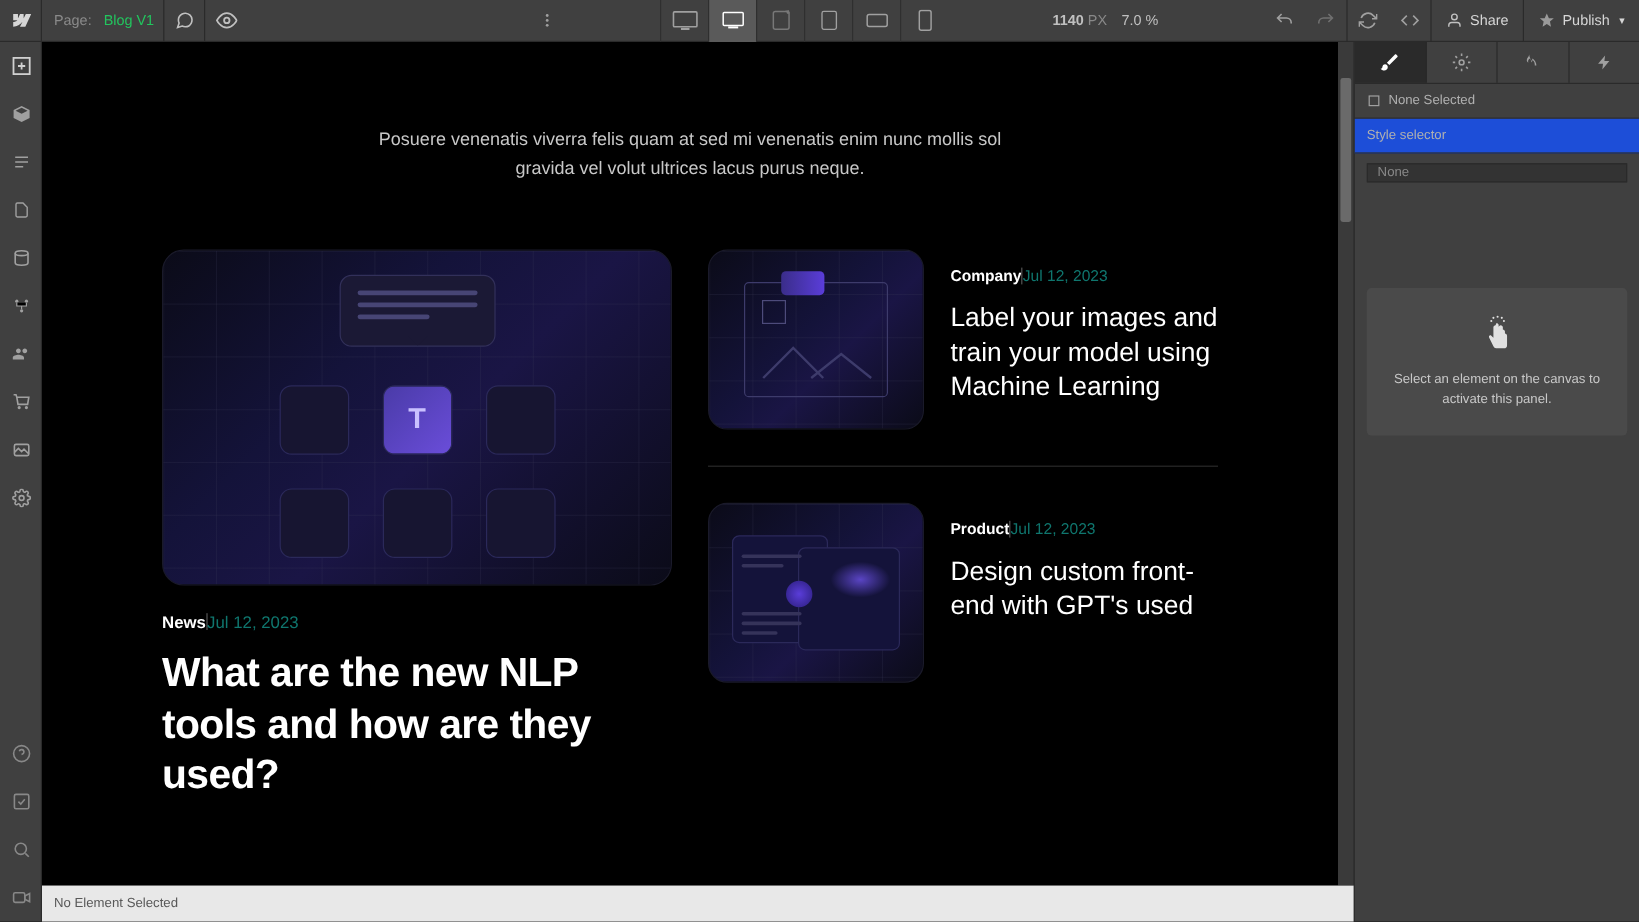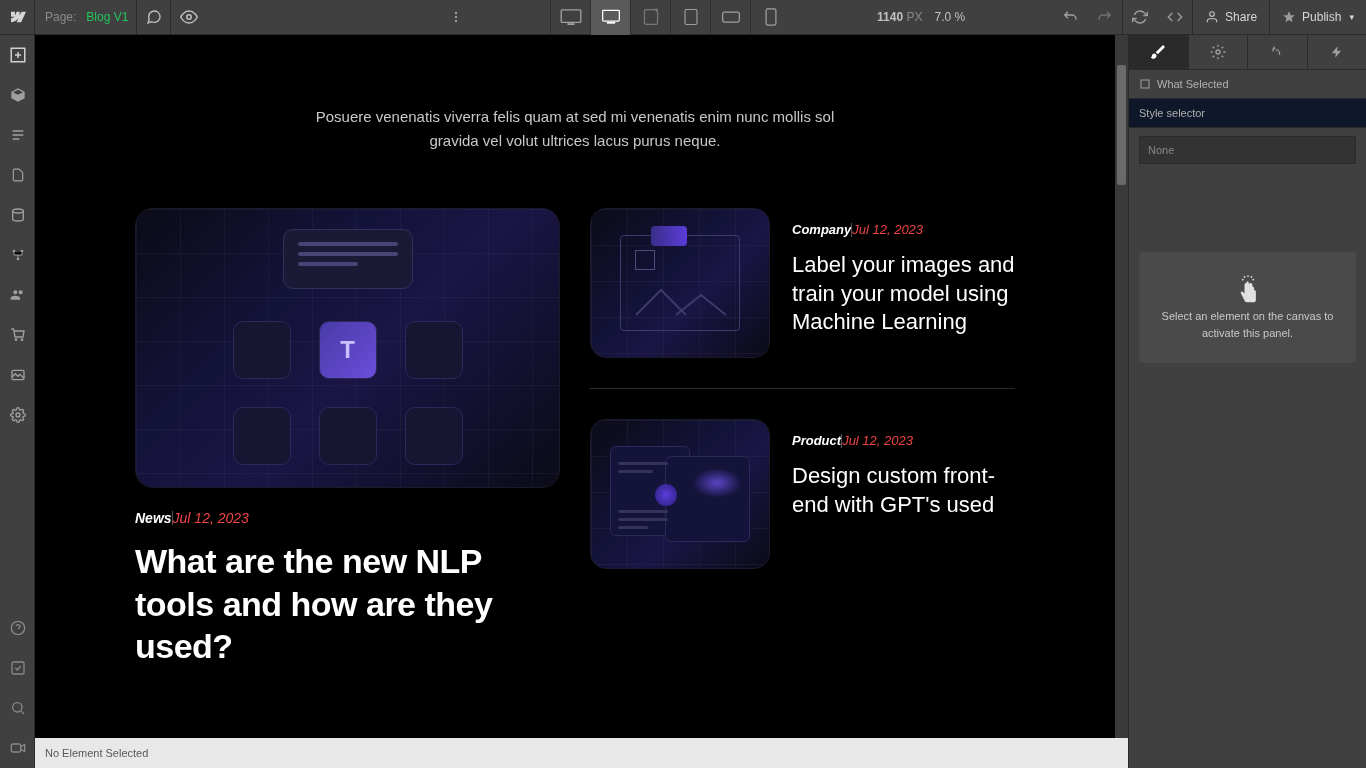--- a/index.html
+++ b/index.html
@@ -74,31 +74,31 @@
   flex: 1; display: flex; align-items: center; justify-content: center;
   cursor: pointer; border-right: 1px solid #2a2a2a;
 }
 .rp-tab.active { background: #2a2a2a; }
 .rp-tab:last-child { border-right: none; }
 .rp-section {
   padding: 8px 10px; border-bottom: 1px solid #2a2a2a;
   font-size: 11px; color: #b0b0b0;
   display: flex; align-items: center; gap: 6px;
 }
-.rp-section.header { background: #0f172a; }
+.rp-section.header { background: #1d4ed8; }
 .style-input {
-  margin: 8px 10px; height: 28px;
+  margin: 8px 10px; height: 16px;
   background: #333; border: 1px solid #2a2a2a;
   padding: 0 8px; font-size: 11px; color: #888;
   display: flex; align-items: center;
 }
 .empty-card {
   margin: 80px 10px 10px; padding: 22px 12px;
   background: #4a4a4a; border-radius: 4px;
-  display: flex; flex-direction: column; align-items: center; gap: 2px;
+  display: flex; flex-direction: column; align-items: center; gap: 14px;
   text-align: center; font-size: 11px; color: #c8c8c8; line-height: 1.5;
 }
 
 
 .canvas-wrap {
   position: absolute; left: 35px; right: 238px; top: 35px; bottom: 30px;
   background: #2f2f2f; overflow: hidden;
 }
 .canvas {
   position: absolute; inset: 0;
@@ -159,23 +159,23 @@
   gap: 28px;
 }
 .lg-tile {
   background: #171531; border: 1px solid #2b295a; border-radius: 10px;
 }
 .lg-tile.hl {
   background: linear-gradient(135deg, #4a3ba8, #6a4dd9);
   display: flex; align-items: center; justify-content: center;
   font-size: 24px; color: #c9c0ff; font-weight: 600;
 }
-.meta { display: flex; align-items: center; font-size: 14px; font-weight: 600; margin-bottom: 14px; font-style: italic; }
+.meta { display: flex; align-items: center; font-size: 14px; font-weight: 600; margin-bottom: 14px; }
 .meta .divider { width: 1px; height: 14px; background: #555; }
-.meta .date { font-weight: 500; color: #ef4444; }
+.meta .date { font-weight: 500; color: #0f766e; }
 .card-title-lg { font-size: 34px; font-weight: 600; line-height: 1.25; letter-spacing: -0.5px; }
 
 .right-col { display: flex; flex-direction: column; gap: 30px; }
 .article-row { display: flex; gap: 22px; align-items: flex-start; }
 .article-row:not(:last-child) { padding-bottom: 30px; border-bottom: 1px solid #2a2a2a; }
 .card-img-sm {
   width: 180px; height: 150px; flex-shrink: 0;
   background: linear-gradient(135deg, #0b0b18 0%, #14133a 45%, #1a1545 60%, #0b0b18 100%);
   border-radius: 16px; position: relative; overflow: hidden;
   border: 1px solid #1a1a2a;
@@ -448,21 +448,21 @@
     <div class="rp-tab">
         <svg width="14" height="16" viewBox="0 0 24 24">
           <path fill="#a0a0a0" d="M13 2L3 14h7l-1 8 10-12h-7l1-8z"></path>
         </svg>
       </div>
   </div>
   <div class="rp-section">
     <svg width="12" height="12" viewBox="0 0 24 24">
         <rect x="4" y="4" width="16" height="16" fill="none" stroke="#a0a0a0" stroke-width="2"></rect>
       </svg>
-    <span>What Selected</span>
+    <span>None Selected</span>
   </div>
   <div class="rp-section header">Style selector</div>
   <div class="style-input">None</div>
   <div class="empty-card">
     <svg width="28" height="32" viewBox="0 0 32 36">
       <circle cx="12" cy="3" r="1" fill="#e0e0e0"></circle>
         <circle cx="16" cy="2" r="1" fill="#e0e0e0"></circle>
         <circle cx="20" cy="3" r="1" fill="#e0e0e0"></circle>
       <circle cx="10" cy="6" r="1" fill="#e0e0e0"></circle>
         <circle cx="22" cy="6" r="1" fill="#e0e0e0"></circle>

